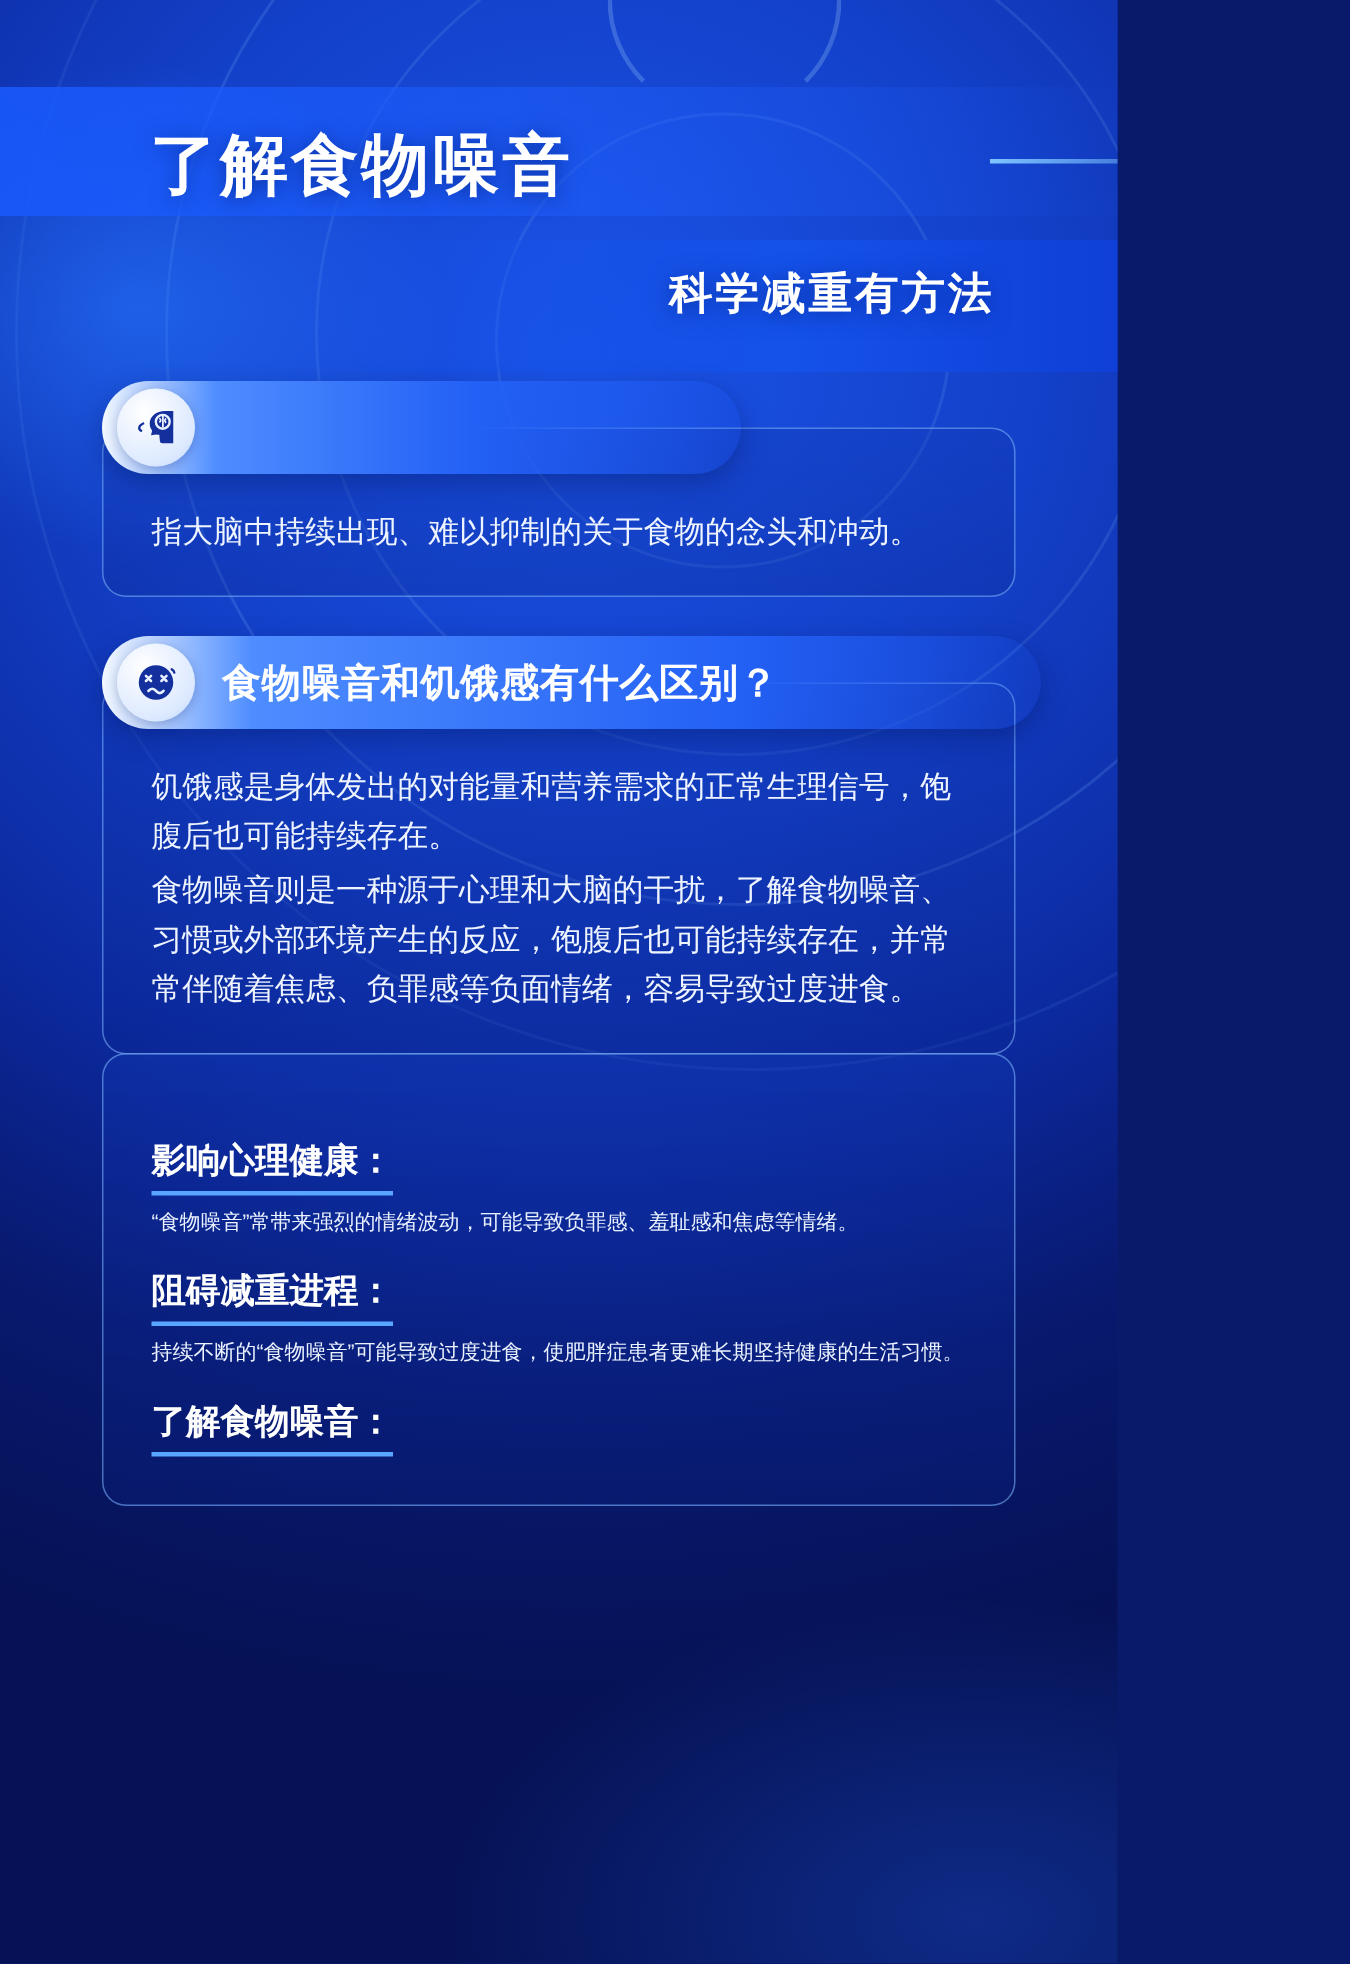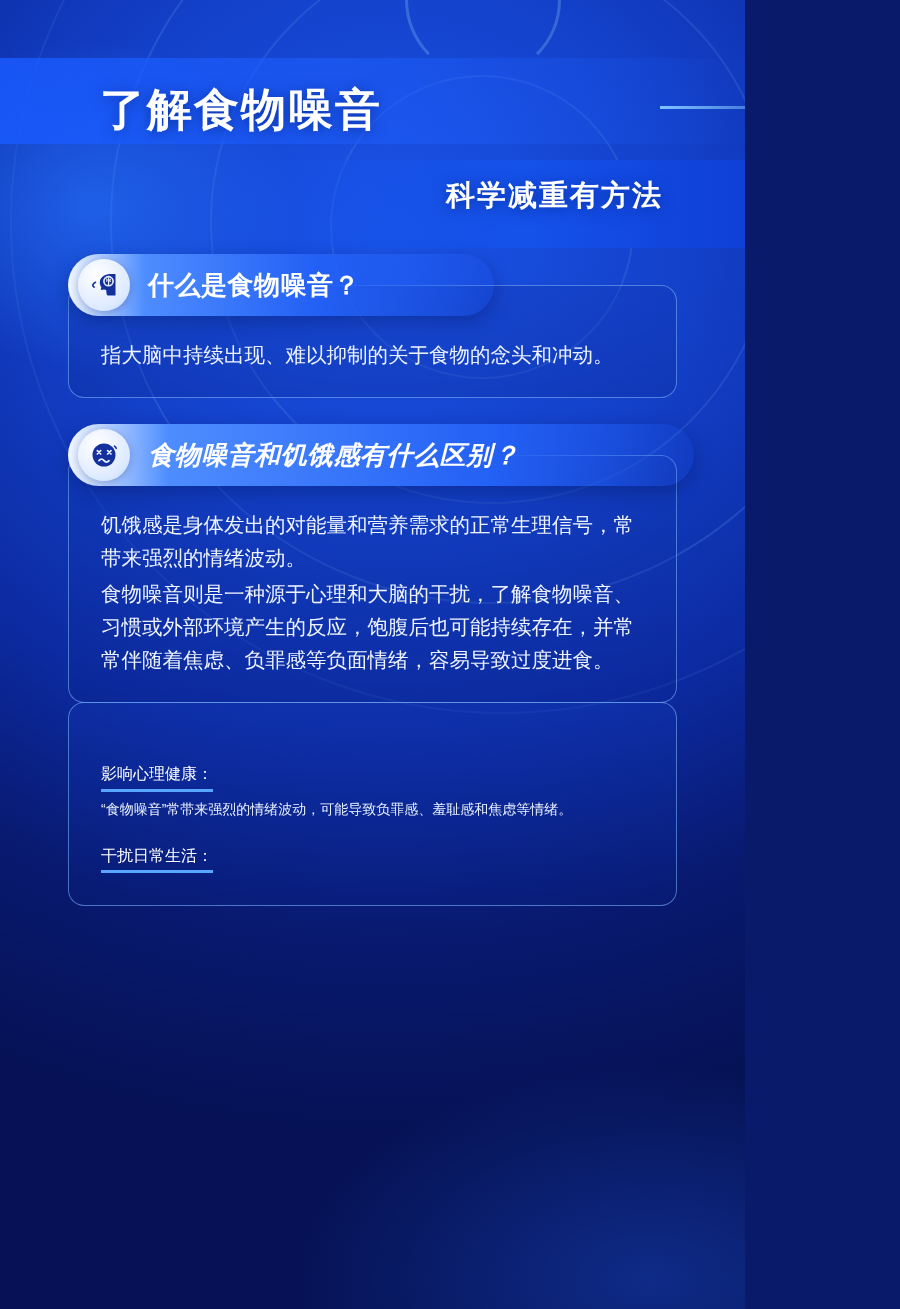--- a/index.html
+++ b/index.html
@@ -110,21 +110,20 @@
     display: flex;
     align-items: center;
     height: 62px;
     border-radius: 31px;
     background: linear-gradient(90deg, #f2f8ff 0%, #4e8dff 18%, #2360f5 58%, rgba(25,80,240,0.10) 100%);
     padding-left: 6px;
     box-shadow: 0 6px 18px rgba(0,20,90,0.35);
   }
   .sec-head.wide {
     background: linear-gradient(90deg, #f2f8ff 0%, #4e8dff 16%, #2360f5 68%, rgba(25,80,240,0.08) 100%);
-    font-style: italic;
   }
   .icon-badge {
     width: 52px; height: 52px;
     border-radius: 50%;
     background: radial-gradient(circle at 35% 30%, #ffffff 0%, #dce9ff 70%, #bcd4ff 100%);
     display: flex;
     align-items: center;
     justify-content: center;
     flex: 0 0 auto;
     margin-left: 4px;
@@ -151,22 +150,22 @@
   .sec-body p {
     margin: 0;
   }
   .sec-body p + p {
     margin-top: 2px;
   }
   .sub-block { margin-top: 16px; }
   .sub-block:first-child { margin-top: 0; }
   .sub-title {
     display: inline-block;
-    font-size: 16px;
-    font-weight: normal;
+    font-size: 23px;
+    font-weight: bold;
     color: #ffffff;
     border-bottom: 3px solid #58a6ff;
     padding-bottom: 2px;
     margin-bottom: 6px;
   }
   .sub-text {
     font-size: 14px;
     line-height: 1.6;
     color: #eaf2ff;
   }
@@ -198,21 +197,20 @@
   <div class="section">
     <div class="sec-head" style="width:420px;">
       <div class="icon-badge">
         <svg width="34" height="34" viewBox="0 0 34 34" aria-hidden="true">
           <path d="M23 6c-5.6 0-10.2 3.6-10.2 8.4 0 2 .7 3.4 1.6 4.6l-.7 3.1 3.4-.5c.6.2 1.4.3 2.1.3l.4 4.1c.1.9.8 1.5 1.7 1.5h7.2V6H23z" fill="#14309c"></path>
           <circle cx="21.5" cy="13.2" r="4.6" fill="none" stroke="#e8f1ff" stroke-width="1.6"></circle>
           <path d="M19.2 10.8c1.2.6 1.2 2.1 0 2.7M21.6 9.4v7.6M23.8 11c-1.2.7-1.2 2.1 0 2.8" fill="none" stroke="#e8f1ff" stroke-width="1.2"></path>
           <path d="M9 14c-1.8.9-3.2 2-3.2 3.3 0 1.1 1 1.8 1.9 2.2" fill="none" stroke="#14309c" stroke-width="1.6"></path>
         </svg>
       </div>
-      <div class="sec-title">什么是食物噪音？</div>
     </div>
     <div class="sec-body">
       <p>指大脑中持续出现、难以抑制的关于食物的念头和冲动。</p>
     </div>
   </div>
 
   <div class="gap-1"></div>
 
   <div class="section">
     <div class="sec-head wide" style="width:620px;">
@@ -220,32 +218,36 @@
         <svg width="34" height="34" viewBox="0 0 34 34" aria-hidden="true">
           <circle cx="17" cy="17" r="11.5" fill="#14309c"></circle>
           <path d="M10.3 12.6l3.4 3.4M13.7 12.6l-3.4 3.4M20.6 12.6l3.4 3.4M24 12.6l-3.4 3.4" stroke="#e8f1ff" stroke-width="1.7" fill="none" stroke-linecap="round"></path>
           <path d="M12 22.6c1.6-1.9 3.4-1.9 5 0 1.6 1.9 3.4 1.9 5 0" stroke="#e8f1ff" stroke-width="1.8" fill="none" stroke-linecap="round"></path>
           <path d="M27.5 8.2c.9.4 1.6 1.2 1.7 2.2" stroke="#14309c" stroke-width="1.6" fill="none" stroke-linecap="round"></path>
         </svg>
       </div>
       <div class="sec-title">食物噪音和饥饿感有什么区别？</div>
     </div>
     <div class="sec-body">
-      <p>饥饿感是身体发出的对能量和营养需求的正常生理信号，常带来强烈的情绪波动。</p>
+      <p>饥饿感是身体发出的对能量和营养需求的正常生理信号，饱腹后也可能持续存在。</p>
       <p>食物噪音则是一种源于心理和大脑的干扰，了解食物噪音、习惯或外部环境产生的反应，饱腹后也可能持续存在，并常常伴随着焦虑、负罪感等负面情绪，容易导致过度进食。</p>
     </div>
   </div>
 
   <div class="gap-2"></div>
 
   <div class="section">
     <div class="sec-body">
       <div class="sub-block">
         <div class="sub-title">影响心理健康：</div>
         <div class="sub-text">“食物噪音”常带来强烈的情绪波动，可能导致负罪感、羞耻感和焦虑等情绪。</div>
       </div>
       <div class="sub-block">
-        <div class="sub-title">干扰日常生活：</div>
+        <div class="sub-title">阻碍减重进程：</div>
+        <div class="sub-text">持续不断的“食物噪音”可能导致过度进食，使肥胖症患者更难长期坚持健康的生活习惯。</div>
+      </div>
+      <div class="sub-block">
+        <div class="sub-title">了解食物噪音：</div>
       </div>
     </div>
   </div>
 
 </div>
 
 </body></html>

